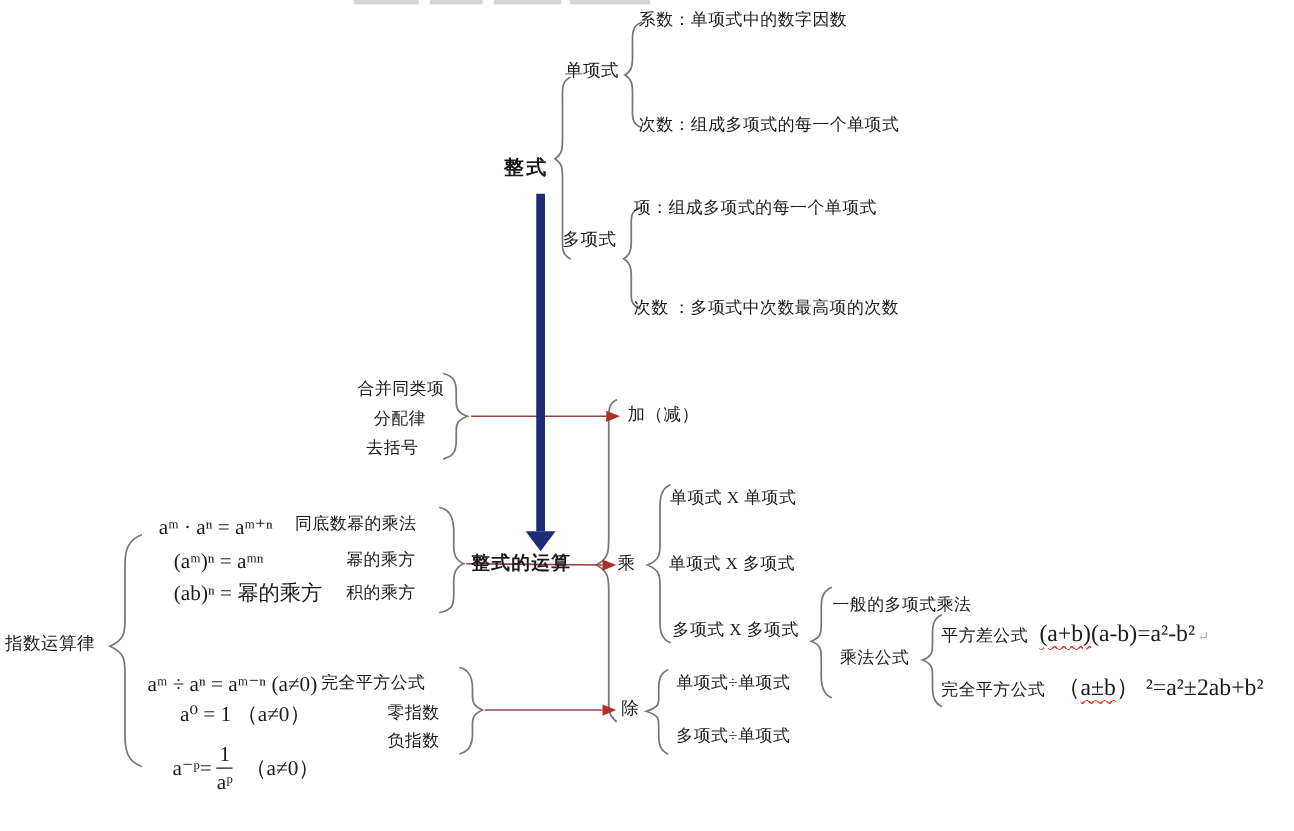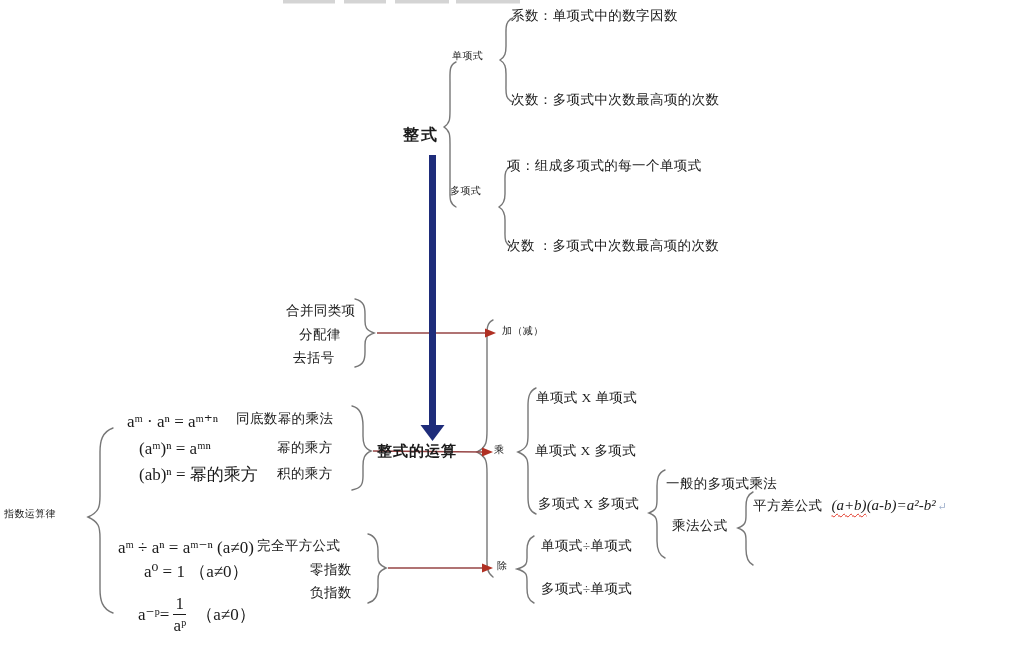--- a/index.html
+++ b/index.html
@@ -1,24 +1,24 @@
 <!DOCTYPE html>
 <html><head>
 <meta charset="utf-8">
 <style>
   html,body{margin:0;padding:0;background:#fff;}
   .canvas{position:relative;width:1035px;height:665px;background:#ffffff;overflow:hidden;
           font-family:"Liberation Serif","DejaVu Serif","DejaVu Sans",serif;color:#1b1b1b;}
   svg.wires{position:absolute;left:0;top:0;}
   .lbl{position:absolute;white-space:nowrap;font-size:13.5px;letter-spacing:.4px;line-height:1.15;}
-  .node{font-size:10px;}
+  .node{font-size:14px;}
   .title{font-size:16px;font-weight:700;letter-spacing:2px;margin-top:12px;}
   .optitle{font-size:15px;font-weight:700;letter-spacing:1px;}
   .formula{font-size:17px;letter-spacing:0;}
-  .fx{font-size:15px;letter-spacing:0;font-style:italic;}
+  .fx{font-size:19px;letter-spacing:0;}
   .gap{display:inline-block;width:9px;}
   .wavy{text-decoration:underline;text-decoration-style:wavy;text-decoration-color:#e03020;
         text-decoration-thickness:1px;text-underline-offset:3px;}
   .retmark{color:#9fb0cc;font-size:11px;margin-left:2px;}
   .fracrow{display:flex;align-items:center;margin-top:12px;}
   .frac{display:inline-flex;flex-direction:column;align-items:center;line-height:1;margin:0 4px;}
   .frac .bar{display:block;width:100%;border-top:1.4px solid #1b1b1b;margin:2px 0;height:0;}
 </style>
 </head>
 <body>
@@ -65,21 +65,21 @@
     <g fill="#1e2c7a">
       <rect x="429" y="155" width="7" height="270"></rect>
       <polygon points="420.5,425 444.5,425 432.5,441"></polygon>
     </g>
   </svg>
 
   <div class="lbl title" style="left:403px;top:114px">整式</div>
 
   <div class="lbl node" style="left:452px;top:50px">单项式</div>
   <div class="lbl" style="left:511px;top:8px">系数：单项式中的数字因数</div>
-  <div class="lbl" style="left:511px;top:92px">次数：多项式中次数最高项的次数</div>
+  <div class="lbl" style="left:511px;top:92px">次数：组成多项式的每一个单项式</div>
 
   <div class="lbl node" style="left:450px;top:185px">多项式</div>
   <div class="lbl" style="left:507px;top:238px">次数 ：多项式中次数最高项的次数</div>
   <div class="lbl" style="left:507px;top:158px">项：组成多项式的每一个单项式</div>
 
   <div class="lbl" style="left:286px;top:303px">合并同类项</div>
   <div class="lbl" style="left:299px;top:327px">分配律</div>
   <div class="lbl" style="left:293px;top:350px">去括号</div>
 
   <div class="lbl optitle" style="left:377px;top:443px">整式的运算</div>
@@ -92,20 +92,23 @@
   <div class="lbl" style="left:535px;top:443px">单项式 X 多项式</div>
   <div class="lbl" style="left:538px;top:496px">多项式 X 多项式</div>
 
   <div class="lbl" style="left:666px;top:476px">一般的多项式乘法</div>
   <div class="lbl" style="left:672px;top:518px">乘法公式</div>
 
   <div class="lbl" style="left:753px;top:497px">
     <span>平方差公式</span><span class="gap"></span><span class="fx wavy">(a+b)</span><span class="fx">(a-b)=a²-b²</span><span class="retmark">↵</span>
   </div>
 
+  <div class="lbl" style="left:753px;top:540px">
+    <span>完全平方公式</span><span class="gap"></span><span class="fx">（</span><span class="fx wavy">a±b</span><span class="fx">） ²=a²±2ab+b²</span>
+  </div>
 
   <div class="lbl" style="left:541px;top:538px">单项式÷单项式</div>
   <div class="lbl" style="left:541px;top:581px">多项式÷单项式</div>
 
   <div class="lbl node" style="left:4px;top:508px">指数运算律</div>
 
   <div class="lbl formula" style="left:127px;top:412px">aᵐ · aⁿ = aᵐ⁺ⁿ</div>
   <div class="lbl" style="left:236px;top:411px">同底数幂的乘法</div>
 
   <div class="lbl formula" style="left:139px;top:439px">(aᵐ)ⁿ = aᵐⁿ</div>

